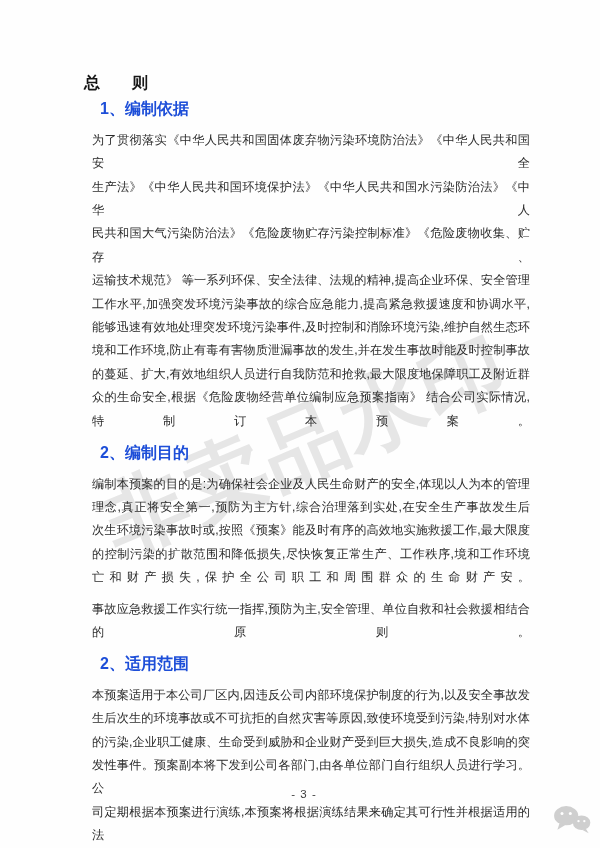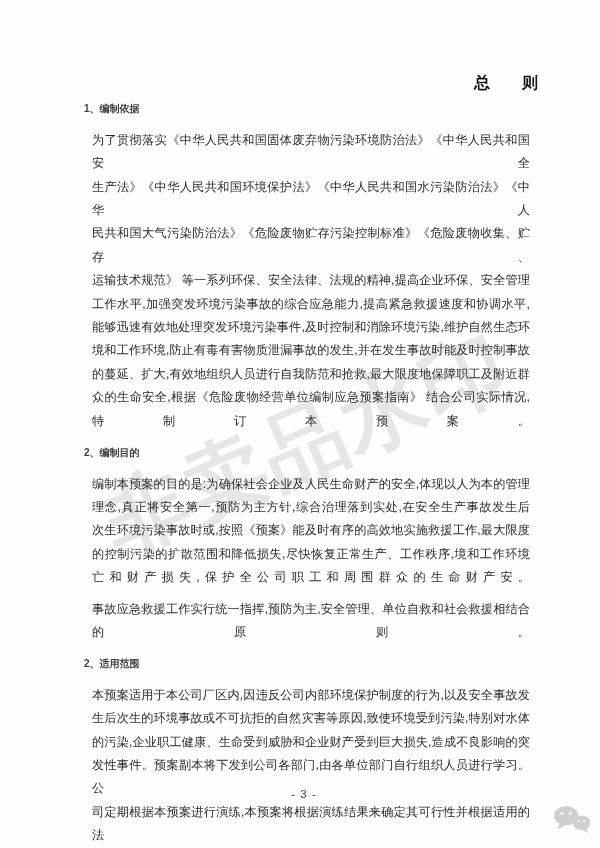--- a/index.html
+++ b/index.html
@@ -29,31 +29,31 @@
   .content {
     position: absolute;
     left: 84px;
     top: 71px;
     width: 454px;
     z-index: 1;
     color: #2b2b2b;
   }
   .doc-title {
     margin: 0 0 2px 0;
-    text-align: right;
+    text-align: left;
     font-size: 16px;
     font-weight: bold;
     color: #161616;
     line-height: 23.4px;
   }
   .section-heading {
-    margin: 3px 0 0 0;
-    font-size: 10px;
+    margin: 3px 0 0 16px;
+    font-size: 16px;
     font-weight: bold;
-    color: #404040;
+    color: #1d4ed8;
     line-height: 23.4px;
   }
   .para {
     margin: 8px;
     font-size: 12.2px;
     line-height: 23.4px;
     white-space: pre-line;
     text-align: justify;
     text-align-last: justify;
     text-justify: inter-character;

